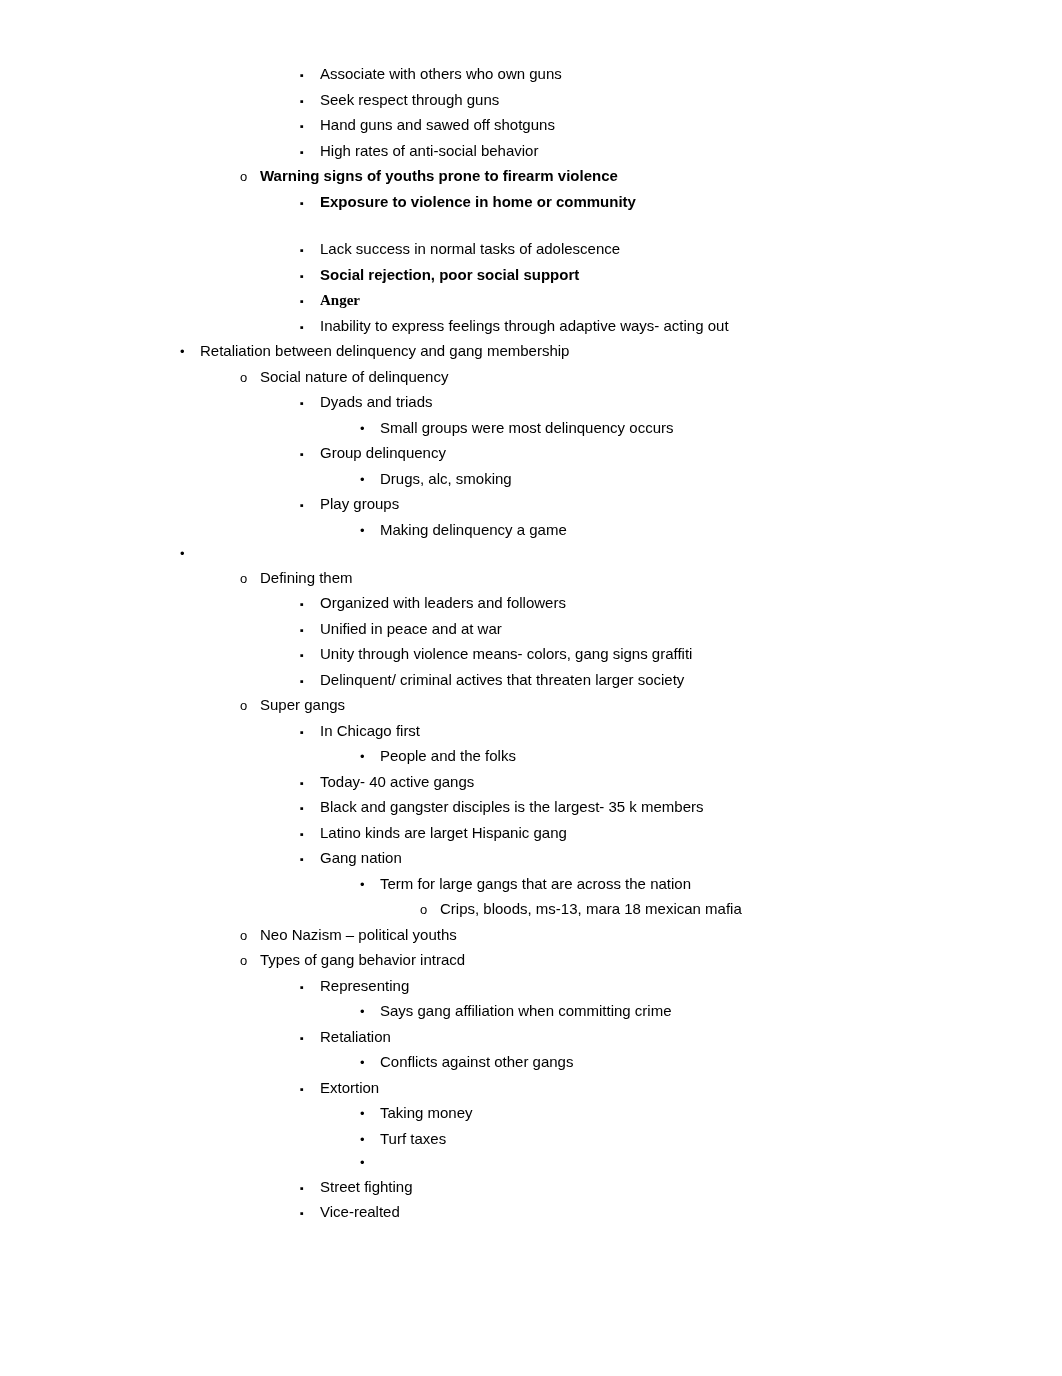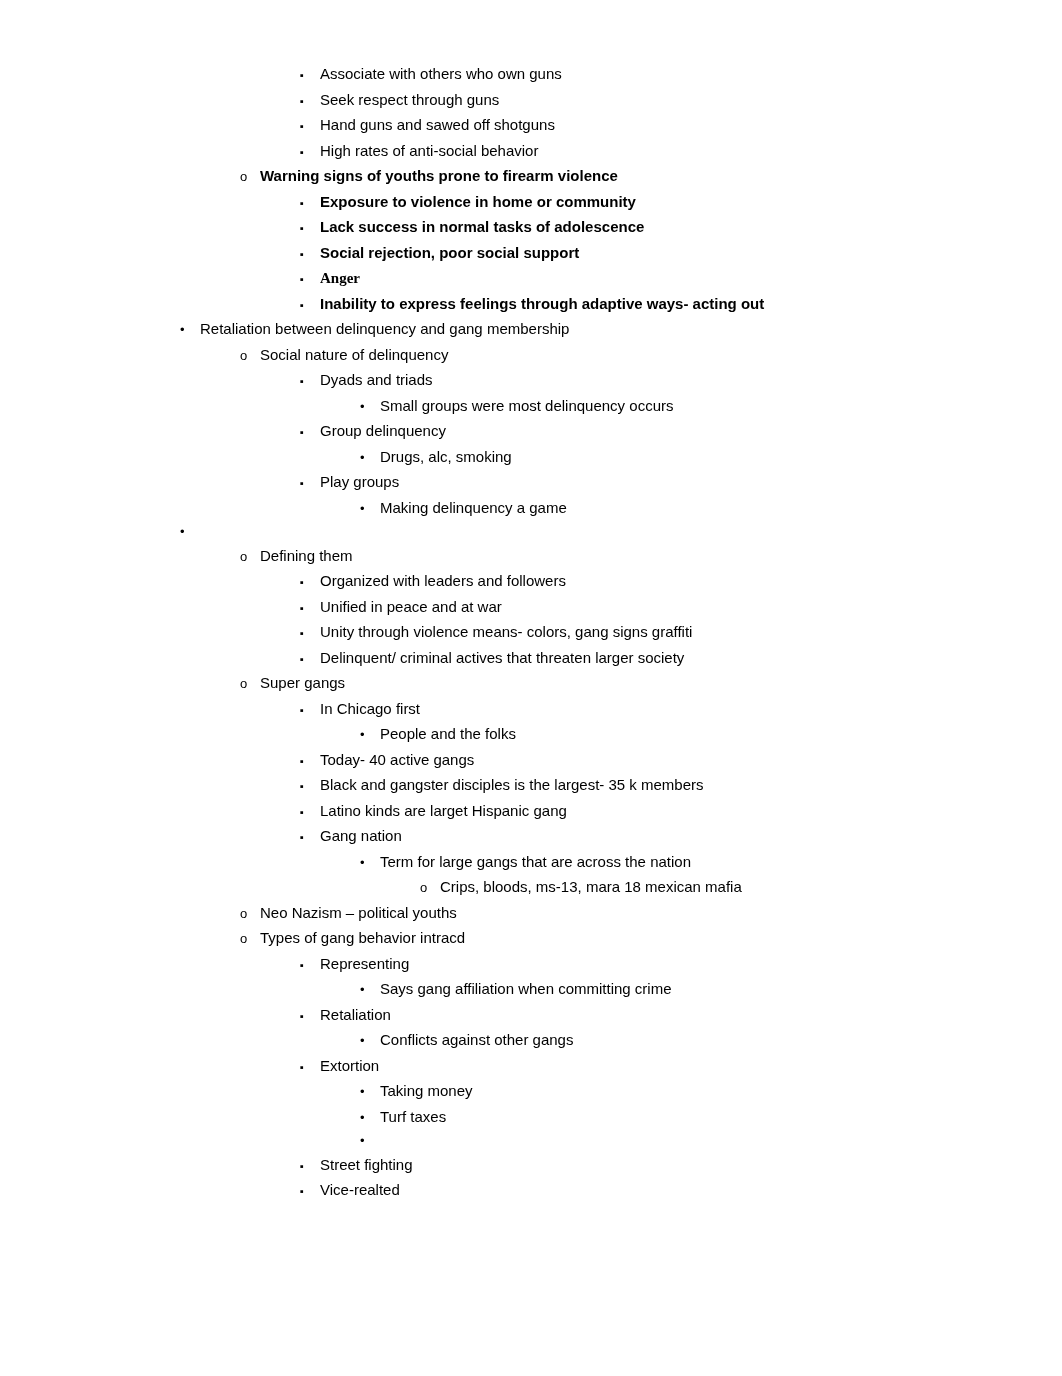--- a/index.html
+++ b/index.html
@@ -80,33 +80,33 @@
     <li class="l2">
       <span style="display: inline-block; min-width: 20px; margin-left: 30px; font-size: 13px;">o</span>
       <span style="font-weight: bold;">Warning signs of youths prone to firearm violence</span>
     </li>
     <li class="l3">
       <span style="display: inline-block; min-width: 20px; margin-left: 60px; font-size: 11px;">▪</span>
       <span style="font-weight: bold;">Exposure to violence in home or community</span>
     </li>
     <li class="l3">
       <span style="display: inline-block; min-width: 20px; margin-left: 60px; font-size: 11px;">▪</span>
-      <span style="font-weight: bold;">Lack success in normal tasks of adolescence</span>
+      <span style="font-weight: normal; margin-top: 22px;">Lack success in normal tasks of adolescence</span>
     </li>
     <li class="l3">
       <span style="display: inline-block; min-width: 20px; margin-left: 60px; font-size: 11px;">▪</span>
       <span style="font-weight: bold;">Social rejection, poor social support</span>
     </li>
     <li class="l3">
       <span style="display: inline-block; min-width: 20px; margin-left: 60px; font-size: 11px;">▪</span>
       <span style="font-weight: bold; font-family: Liberation Serif, serif;">Anger</span>
     </li>
     <li class="l3">
       <span style="display: inline-block; min-width: 20px; margin-left: 60px; font-size: 11px;">▪</span>
-      <span style="font-weight: bold; text-align: center;">Inability to express feelings through adaptive ways- acting out</span>
+      <span style="font-weight: normal; text-align: center;">Inability to express feelings through adaptive ways- acting out</span>
     </li>
     <li class="l1">
       <span style="display: inline-block; min-width: 20px; margin-left: 0px; font-size: 13px;">•</span>
       <span>Retaliation between delinquency and gang membership</span>
     </li>
     <li class="l2">
       <span style="display: inline-block; min-width: 20px; margin-left: 30px; font-size: 13px;">o</span>
       <span>Social nature of delinquency</span>
     </li>
     <li class="l3">

